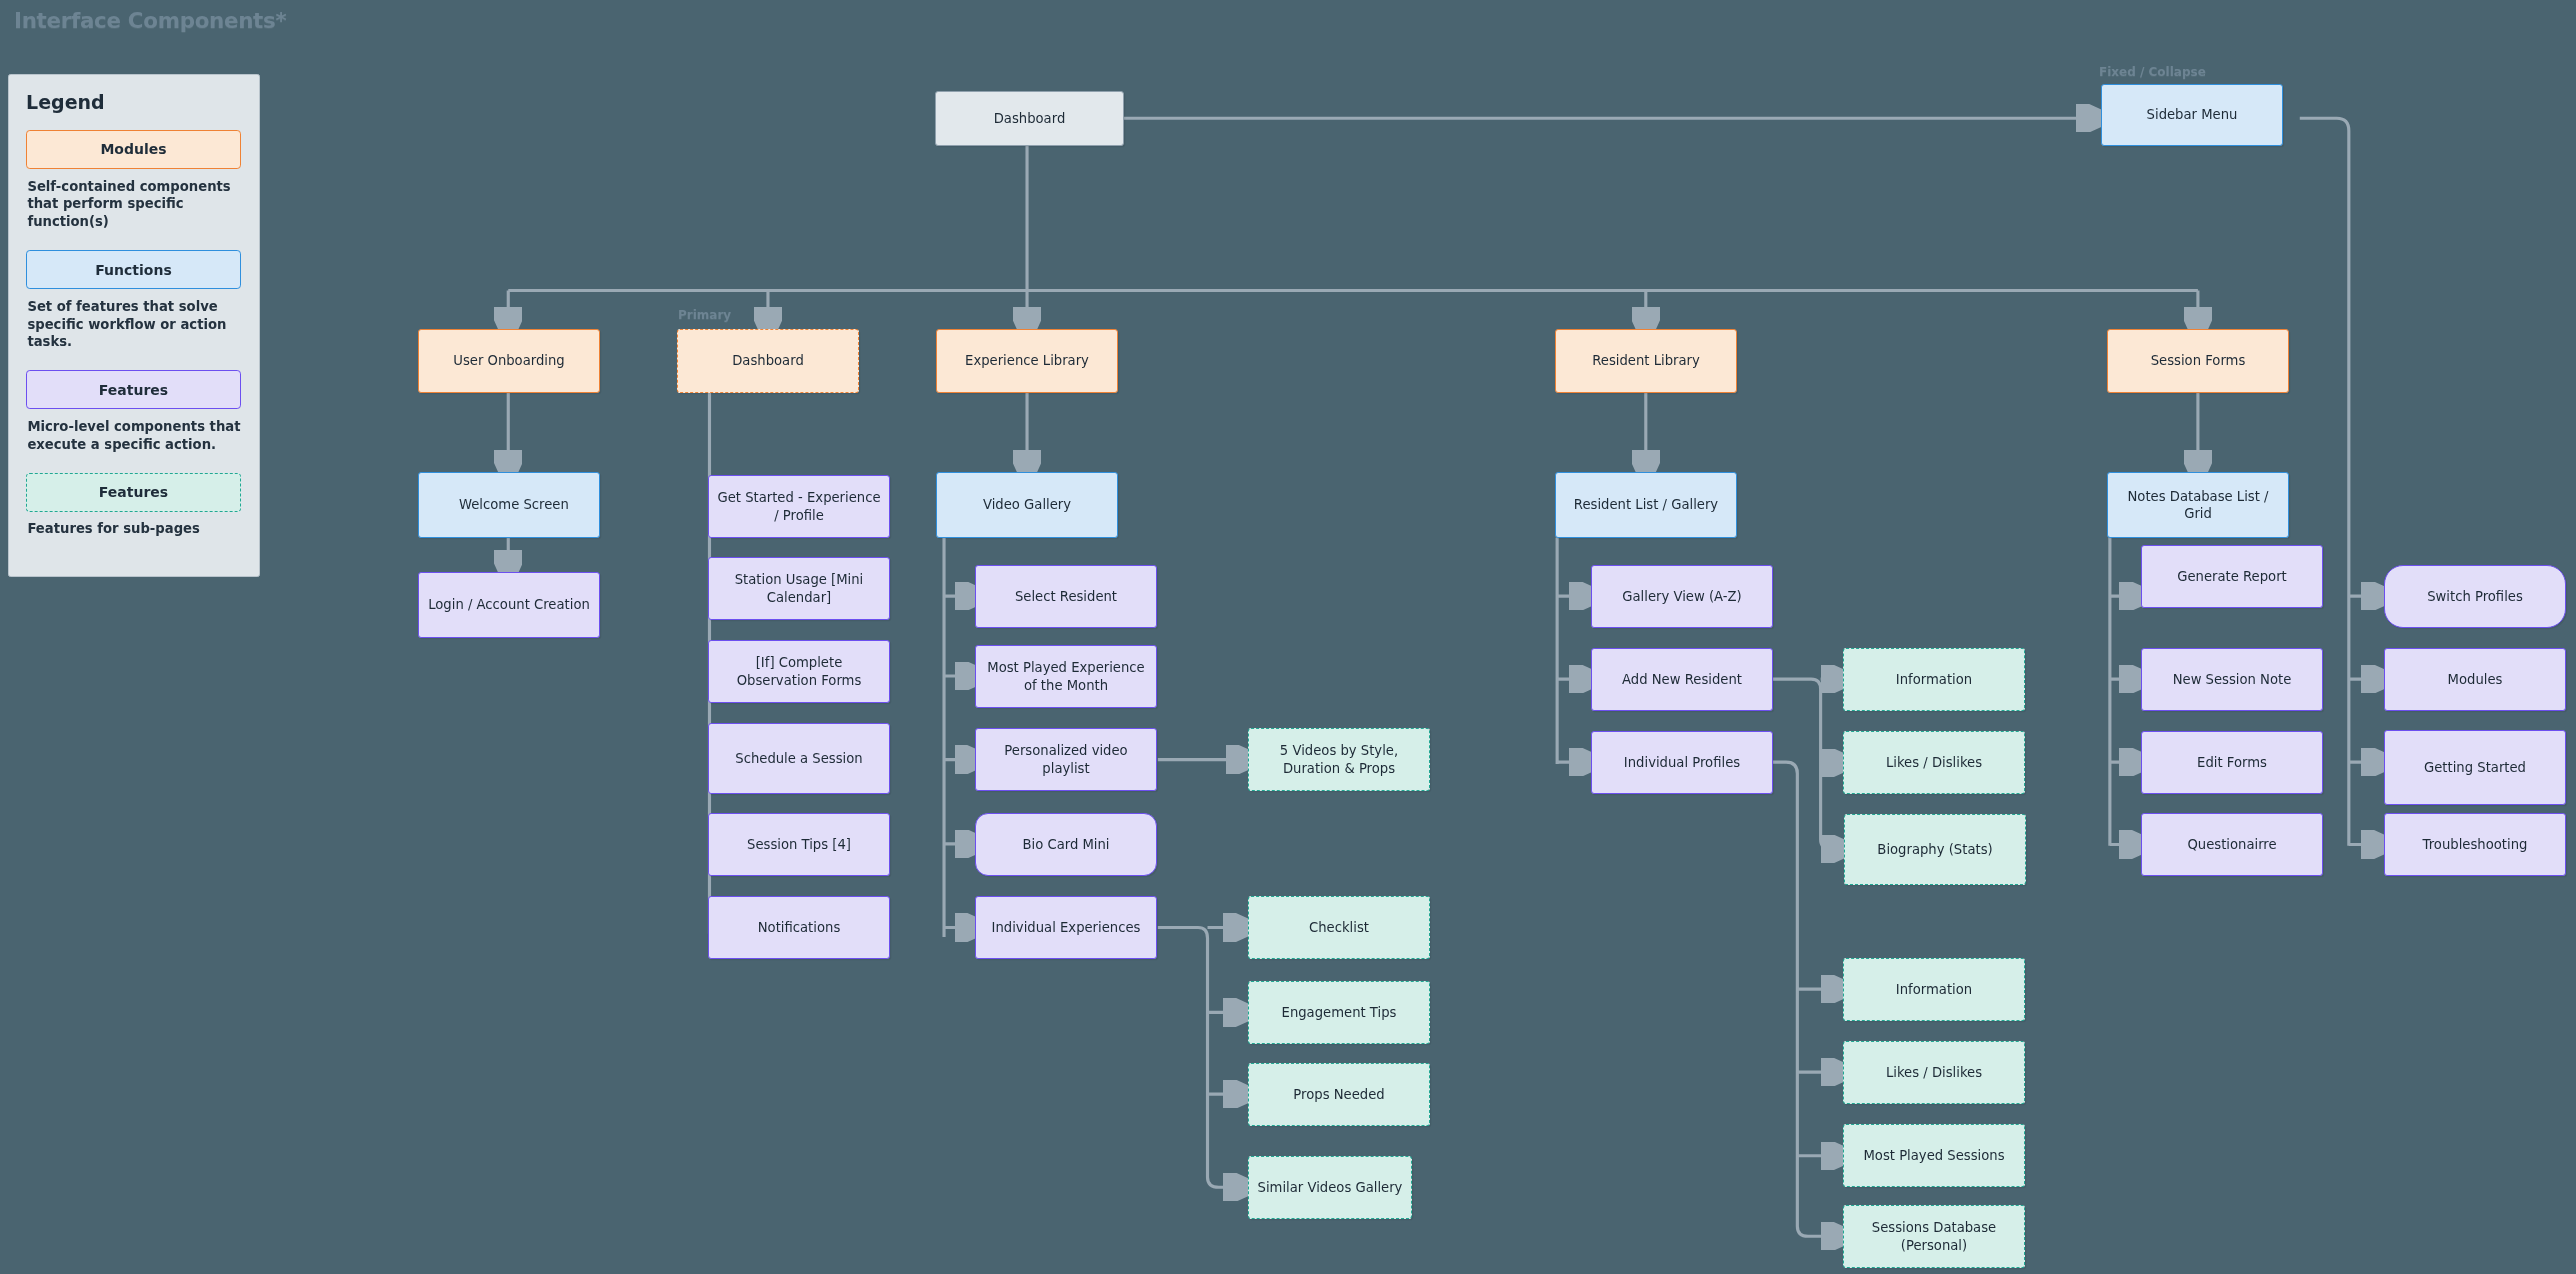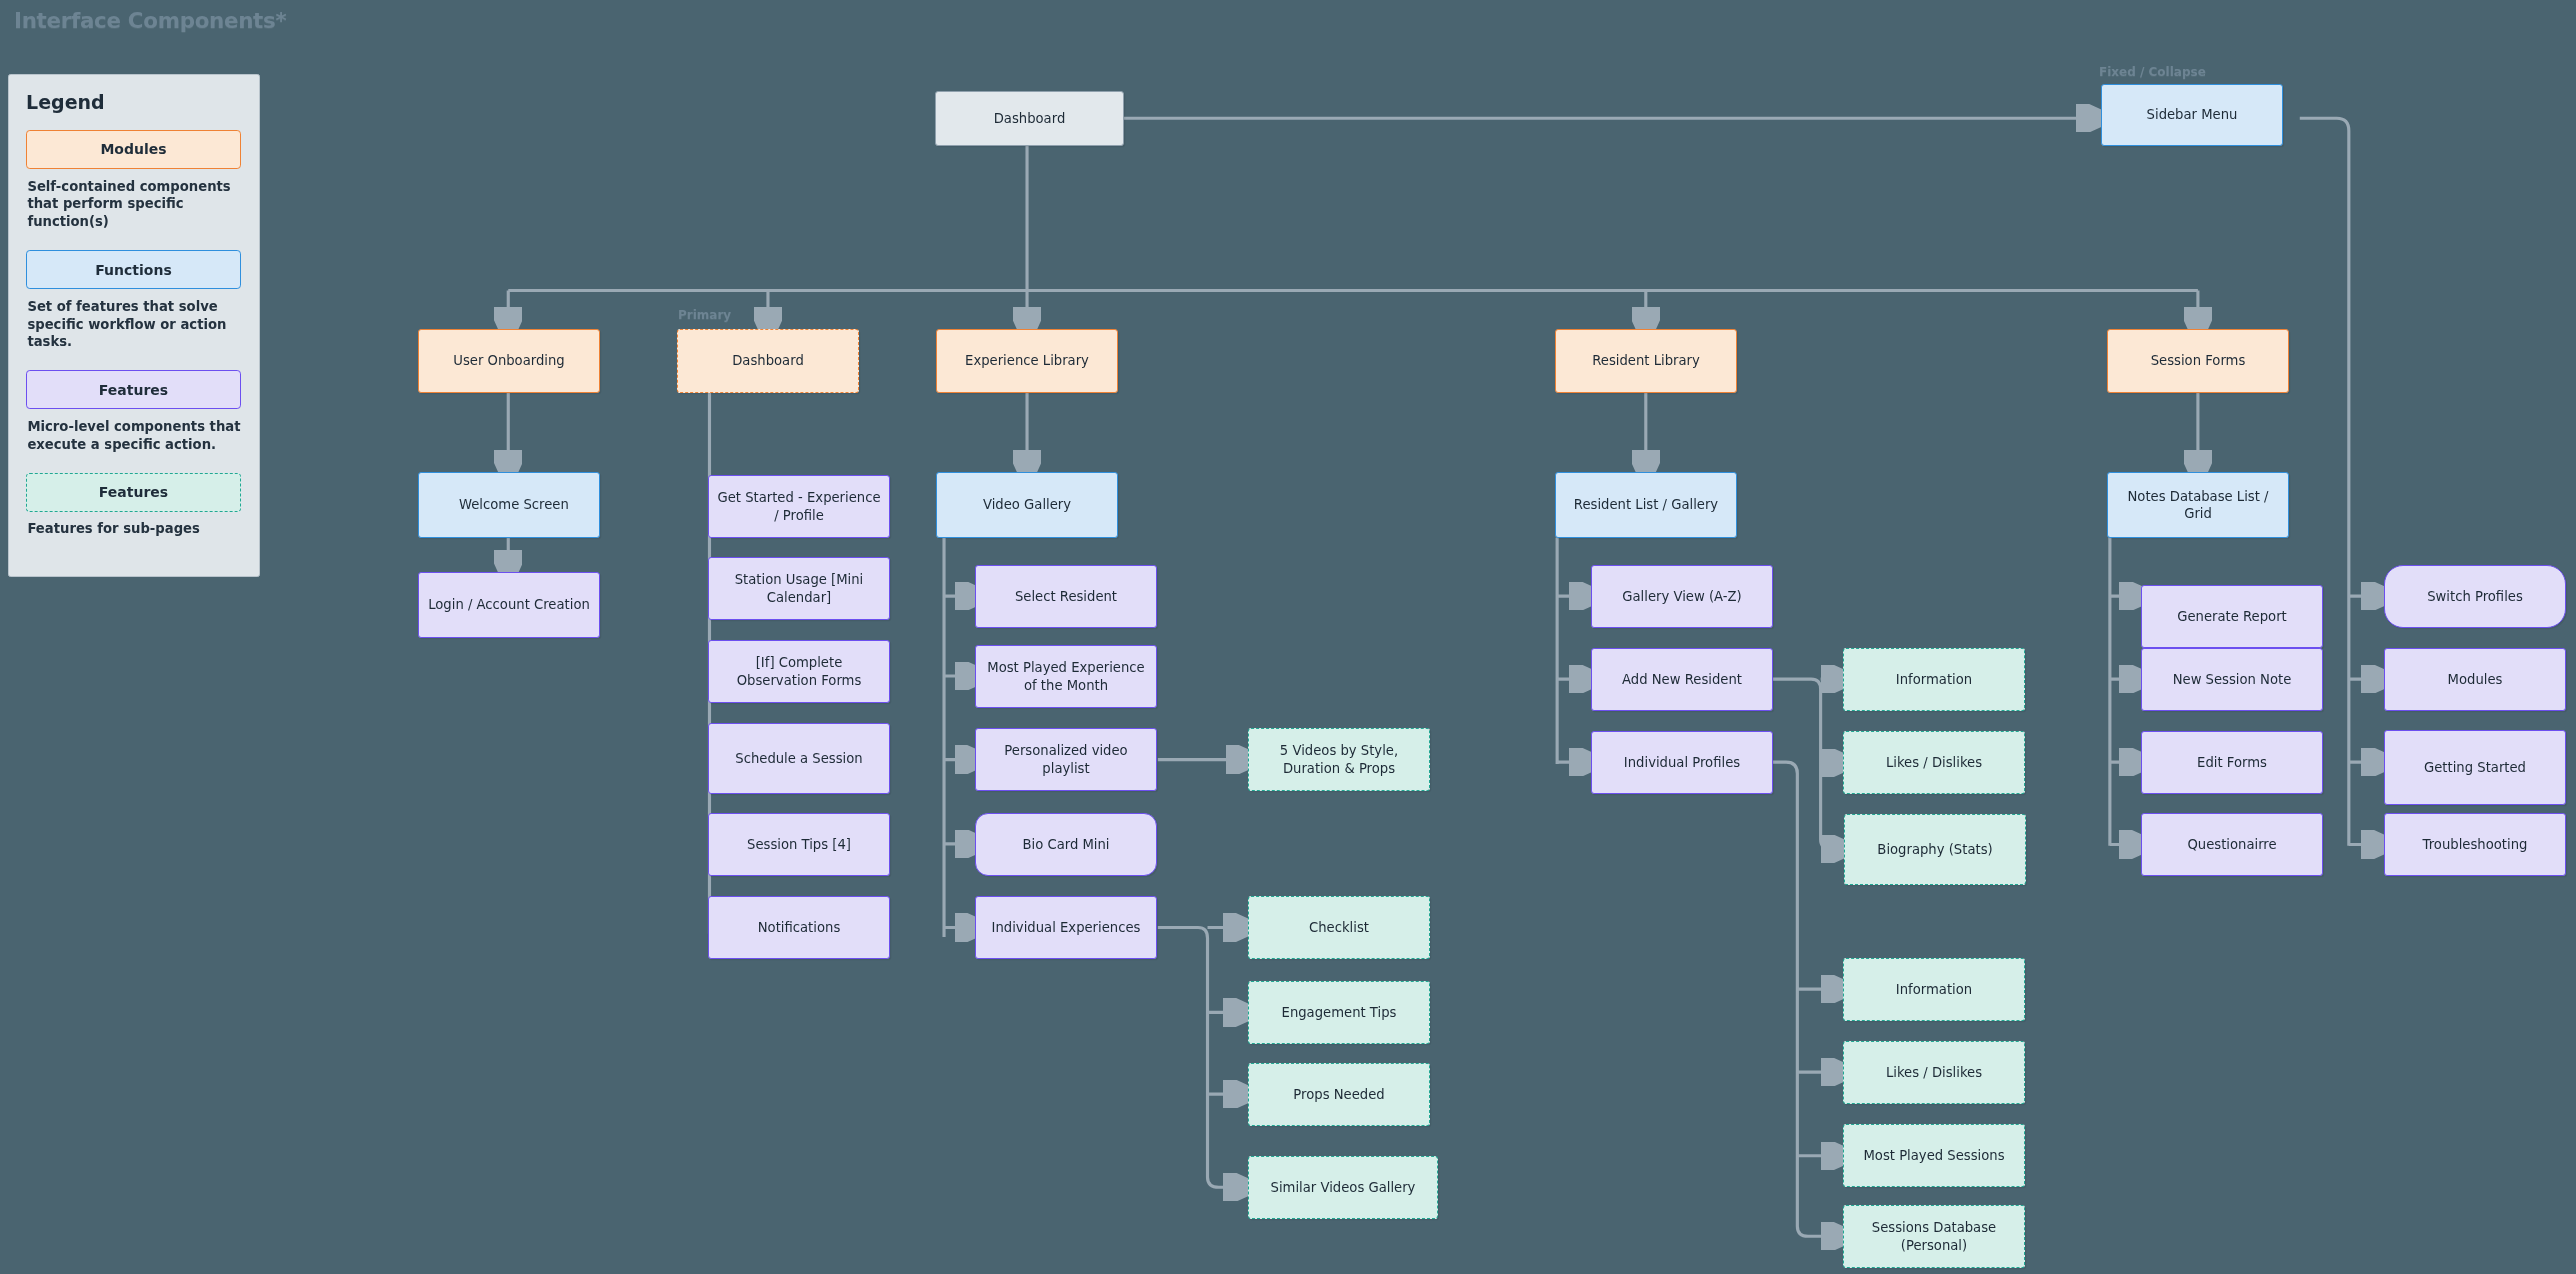--- a/index.html
+++ b/index.html
@@ -237,38 +237,38 @@
   <div class="node n-feature" style="left:975px; top:645px; width:182px; height:63px;">Most Played Experience of the Month</div>
   <div class="node n-feature" style="left:975px; top:728px; width:182px; height:63px;">Personalized video playlist</div>
   <div class="node n-feature" style="left:975px; top:813px; width:182px; height:63px;border-radius:13px;">Bio Card Mini</div>
   <div class="node n-feature" style="left:975px; top:896px; width:182px; height:63px;">Individual Experiences</div>
 
   <div class="node n-sub" style="left:1248px; top:728px; width:182px; height:63px;">5 Videos by Style, Duration &amp; Props</div>
 
   <div class="node n-sub" style="left:1248px; top:896px; width:182px; height:63px;">Checklist</div>
   <div class="node n-sub" style="left:1248px; top:981px; width:182px; height:63px;">Engagement Tips</div>
   <div class="node n-sub" style="left:1248px; top:1063px; width:182px; height:63px;">Props Needed</div>
-  <div class="node n-sub" style="left:1248px; top:1156px; width:190px; height:63px;">Similar Videos Gallery</div>
+  <div class="node n-sub" style="left:1248px; top:1156px; width:164px; height:63px;">Similar Videos Gallery</div>
 
   <div class="node n-function" style="left:1555px; top:472px; width:182px; height:66px;">Resident List / Gallery</div>
   <div class="node n-feature" style="left:1591px; top:565px; width:182px; height:63px;">Gallery View (A-Z)</div>
   <div class="node n-feature" style="left:1591px; top:648px; width:182px; height:63px;">Add New Resident</div>
   <div class="node n-feature" style="left:1591px; top:731px; width:182px; height:63px;">Individual Profiles</div>
 
   <div class="node n-sub" style="left:1843px; top:648px; width:182px; height:63px;">Information</div>
   <div class="node n-sub" style="left:1843px; top:731px; width:182px; height:63px;">Likes / Dislikes</div>
   <div class="node n-sub" style="left:1844px; top:814px; width:182px; height:71px;">Biography (Stats)</div>
 
   <div class="node n-sub" style="left:1843px; top:958px; width:182px; height:63px;">Information</div>
   <div class="node n-sub" style="left:1843px; top:1041px; width:182px; height:63px;">Likes / Dislikes</div>
   <div class="node n-sub" style="left:1843px; top:1124px; width:182px; height:63px;">Most Played Sessions</div>
   <div class="node n-sub" style="left:1843px; top:1205px; width:182px; height:63px;">Sessions Database (Personal)</div>
 
   <div class="node n-function" style="left:2107px; top:472px; width:182px; height:66px;">Notes Database List / Grid</div>
-  <div class="node n-feature" style="left:2141px; top:545px; width:182px; height:63px;margin-top:40px;">Generate Report</div>
+  <div class="node n-feature" style="left:2141px; top:545px; width:182px; height:63px;">Generate Report</div>
   <div class="node n-feature" style="left:2141px; top:648px; width:182px; height:63px;">New Session Note</div>
   <div class="node n-feature" style="left:2141px; top:731px; width:182px; height:63px;text-align:right;">Edit Forms</div>
   <div class="node n-feature" style="left:2141px; top:813px; width:182px; height:63px;">Questionairre</div>
 
   <div class="node n-feature" style="left:2384px; top:565px; width:182px; height:63px;border-radius:19px;">Switch Profiles</div>
   <div class="node n-feature" style="left:2384px; top:648px; width:182px; height:63px;">Modules</div>
   <div class="node n-feature" style="left:2384px; top:730px; width:182px; height:75px;">Getting Started</div>
   <div class="node n-feature" style="left:2384px; top:813px; width:182px; height:63px;">Troubleshooting</div>
 
 </div>

